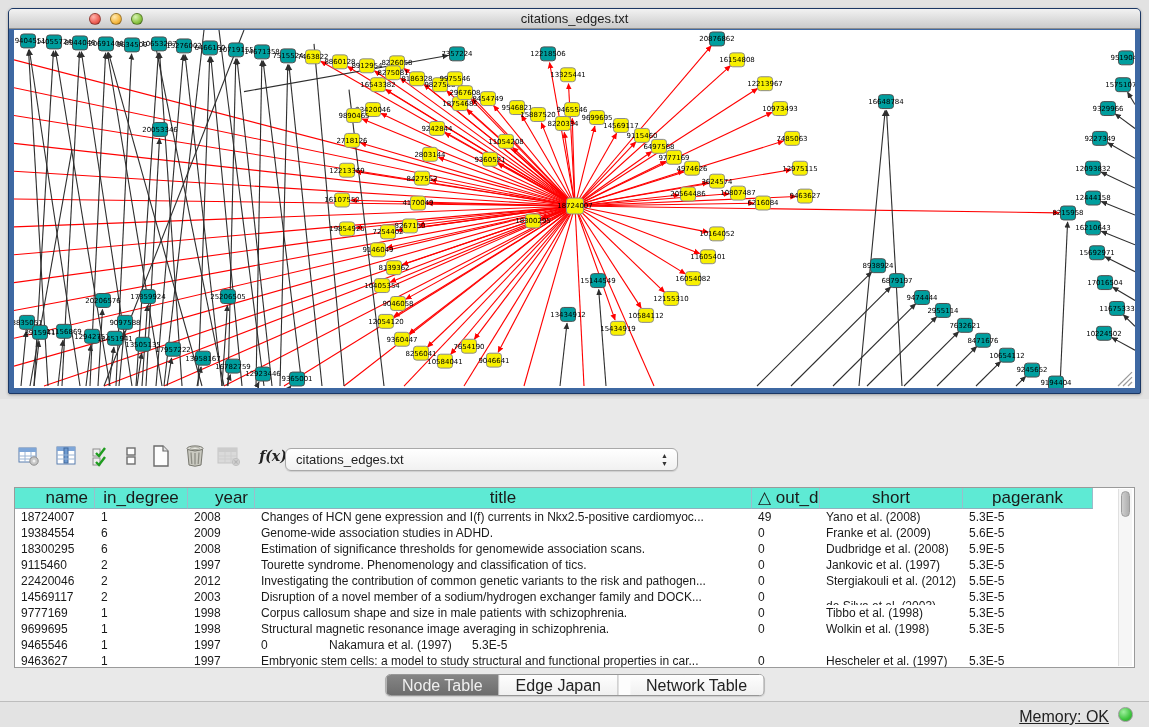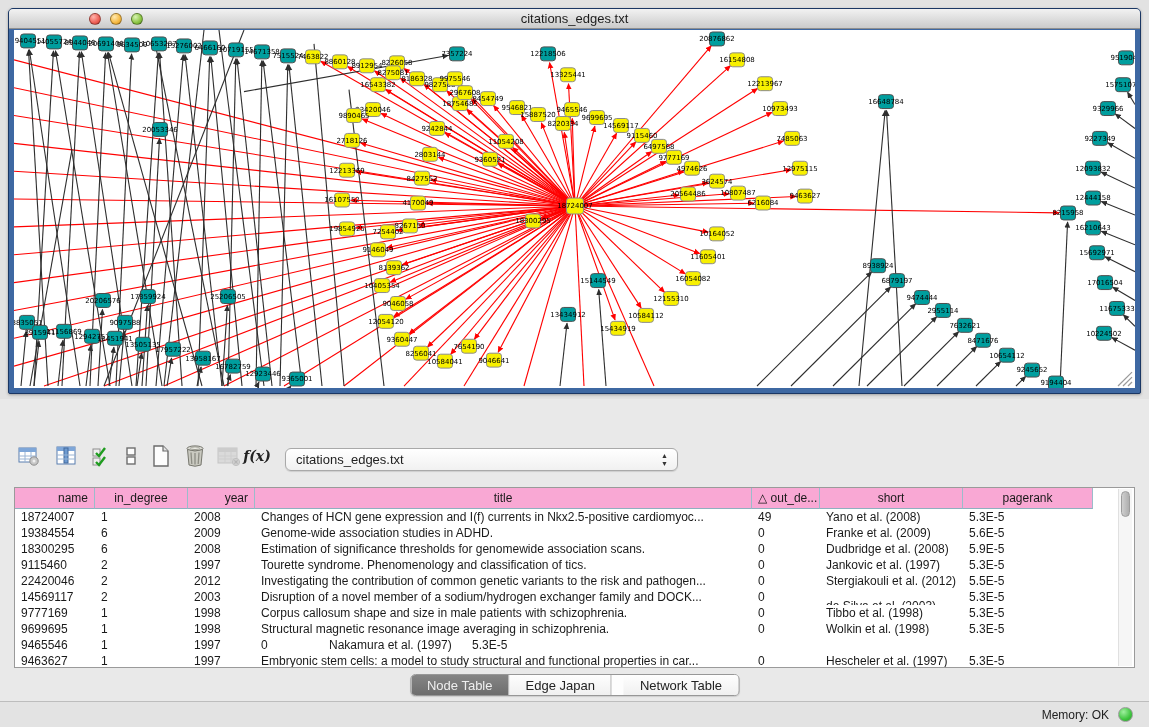--- a/index.html
+++ b/index.html
@@ -66,24 +66,24 @@
     cursor: pointer;
   }
   .combo-arrows { position: absolute; right: 9px; top: 3px; font-size: 7px; color: #333; line-height: 8px; text-align: center; }
 
   .table-box {
     position: absolute; left: 14px; top: 88px; width: 1121px; height: 181px;
     background: #fff; border: 1px solid #9a9a9a;
   }
   .thead { display: flex; height: 21px; }
   .th {
-    background: #f9a8d4;
+    background: #5eead4;
     border-right: 1px solid #9bbccb;
     border-bottom: 1px solid #8fb0bf;
-    font-size: 12px; color: #1a1a1a;
+    font-size: 17px; color: #1a1a1a;
     line-height: 20px; padding: 0 6px;
     overflow: hidden; white-space: nowrap;
     cursor: pointer;
   }
   .tbody { position: absolute; left: 0; top: 21px; right: 18px; bottom: 0; overflow: hidden; }
   .tr { display: flex; height: 16px; cursor: default; }
   .td { font-size: 12px; color: #1a1a1a; line-height: 16px; padding: 0 6px; overflow: hidden; white-space: nowrap; }
   .vscroll {
     position: absolute; top: 1px; bottom: 1px; right: 2px; width: 14px;
     background: #f6f6f6; border-left: 1px solid #e0e0e0;
@@ -95,32 +95,32 @@
   }
 
   .tab-strip {
     position: absolute; left: 50%; transform: translateX(-50%); top: 275px;
     display: flex; height: 22px;
     border: 1px solid #979797; border-radius: 5px;
     background: #fdfdfd; overflow: hidden;
     box-shadow: 0 1px 1px rgba(0,0,0,.12);
   }
   .tab {
-    padding: 0 16px; line-height: 21px; font-size: 13px; color: #222;
+    padding: 0 16px; line-height: 21px; font-size: 16px; color: #222;
     border-right: 1px solid #b5b5b5; cursor: pointer; background: linear-gradient(#fefefe,#f0f0f0);
   }
   .tab:last-child { border-right: none; margin-left: 12px; }
   .tab.active { background: linear-gradient(#858585,#6d6d6d); color: #efefef; }
 
   
   .status-bar {
     position: absolute; left: 0; bottom: 0; width: 1149px; height: 26px;
     background: #e3e3e3; border-top: 1px solid #bdbdbd;
   }
-  .mem-label { position: absolute; right: 40px; top: 6px; font-size: 12px; color: #222; }
+  .mem-label { position: absolute; right: 40px; top: 6px; font-size: 16px; color: #222; text-decoration: underline; }
   .mem-dot {
     position: absolute; right: 16px; top: 5px; width: 15px; height: 15px; border-radius: 50%;
     background: radial-gradient(circle at 35% 30%, #9ff09f, #3ec43e 60%, #2a9a2a);
     border: 1px solid #9a9a9a;
   }
 </style>
 </head>
 <body>
 
 <div class="net-window">
@@ -835,21 +835,21 @@
     </button>
     <button class="tbtn" style="left:216px">
       <svg width="24" height="22" viewBox="0 0 24 22" opacity="0.55">
         <rect x="1" y="3" width="19" height="15" fill="#cfcfcf" stroke="#a5a5a5"></rect>
         <rect x="1" y="3" width="19" height="4" fill="#b5b5b5"></rect>
         <path d="M1 11h19 M1 14h19 M8 7v11 M14 7v11" stroke="#b9b9b9" stroke-width="1" fill="none"></path>
         <circle cx="19" cy="17" r="3.6" fill="#bdbdbd" stroke="#9d9d9d"></circle>
         <path d="M17.4 15.4 l3.2 3.2 M20.6 15.4 l-3.2 3.2" stroke="#8b8b8b" stroke-width="1.2"></path>
       </svg>
     </button>
-    <button class="tbtn" style="left:240px;width:34px">
+    <button class="tbtn" style="left:256px;width:34px">
       <span class="fx-label">f(x)</span>
     </button>
     <div class="combo">
       <span>citations_edges.txt</span>
       <span class="combo-arrows">▲<br>▼</span>
     </div>
   </div>
 
   <div class="table-box">
     <div class="thead" id="thead">

